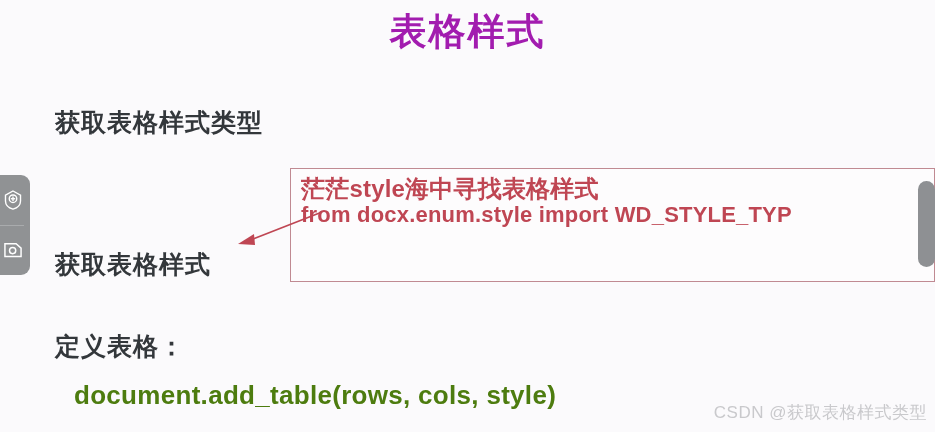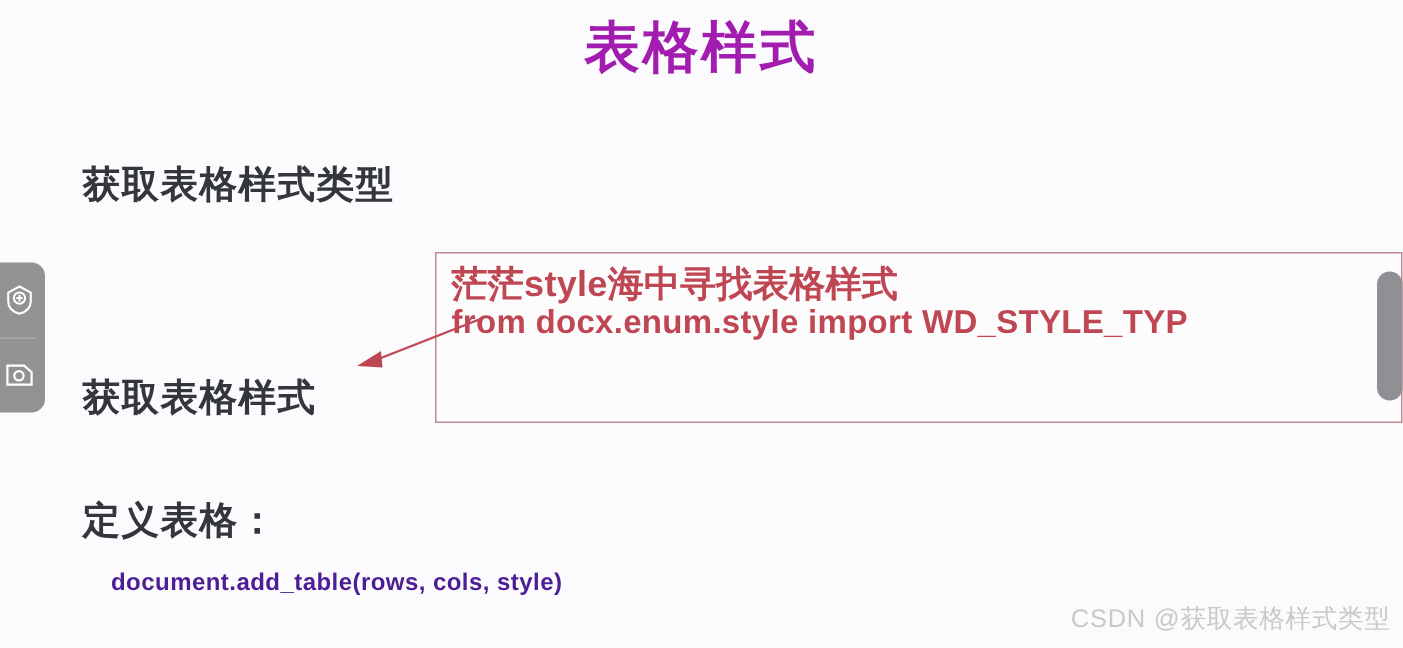--- a/index.html
+++ b/index.html
@@ -46,23 +46,23 @@
     white-space: nowrap;
   }
   #heading-style-type { left: 55px; top: 106px; font-family: Liberation Mono, monospace; }
   #heading-get-style  { left: 55px; top: 224px; margin-top: 24px; }
   #heading-define-tbl { left: 55px; top: 330px; text-align: right; }
 
   #code-add-table {
     position: absolute;
     left: 74px;
     top: 380px;
-    font-size: 16px;
-    font-weight: bold;
-    color: #4c1d95;
+    font-size: 26px;
+    font-weight: bold;
+    color: #4d7c0f;
     letter-spacing: 0.3px;
     white-space: nowrap;
   }
 
   
   #callout-box {
     position: absolute;
     left: 290px;
     top: 168px;
     width: 645px;

